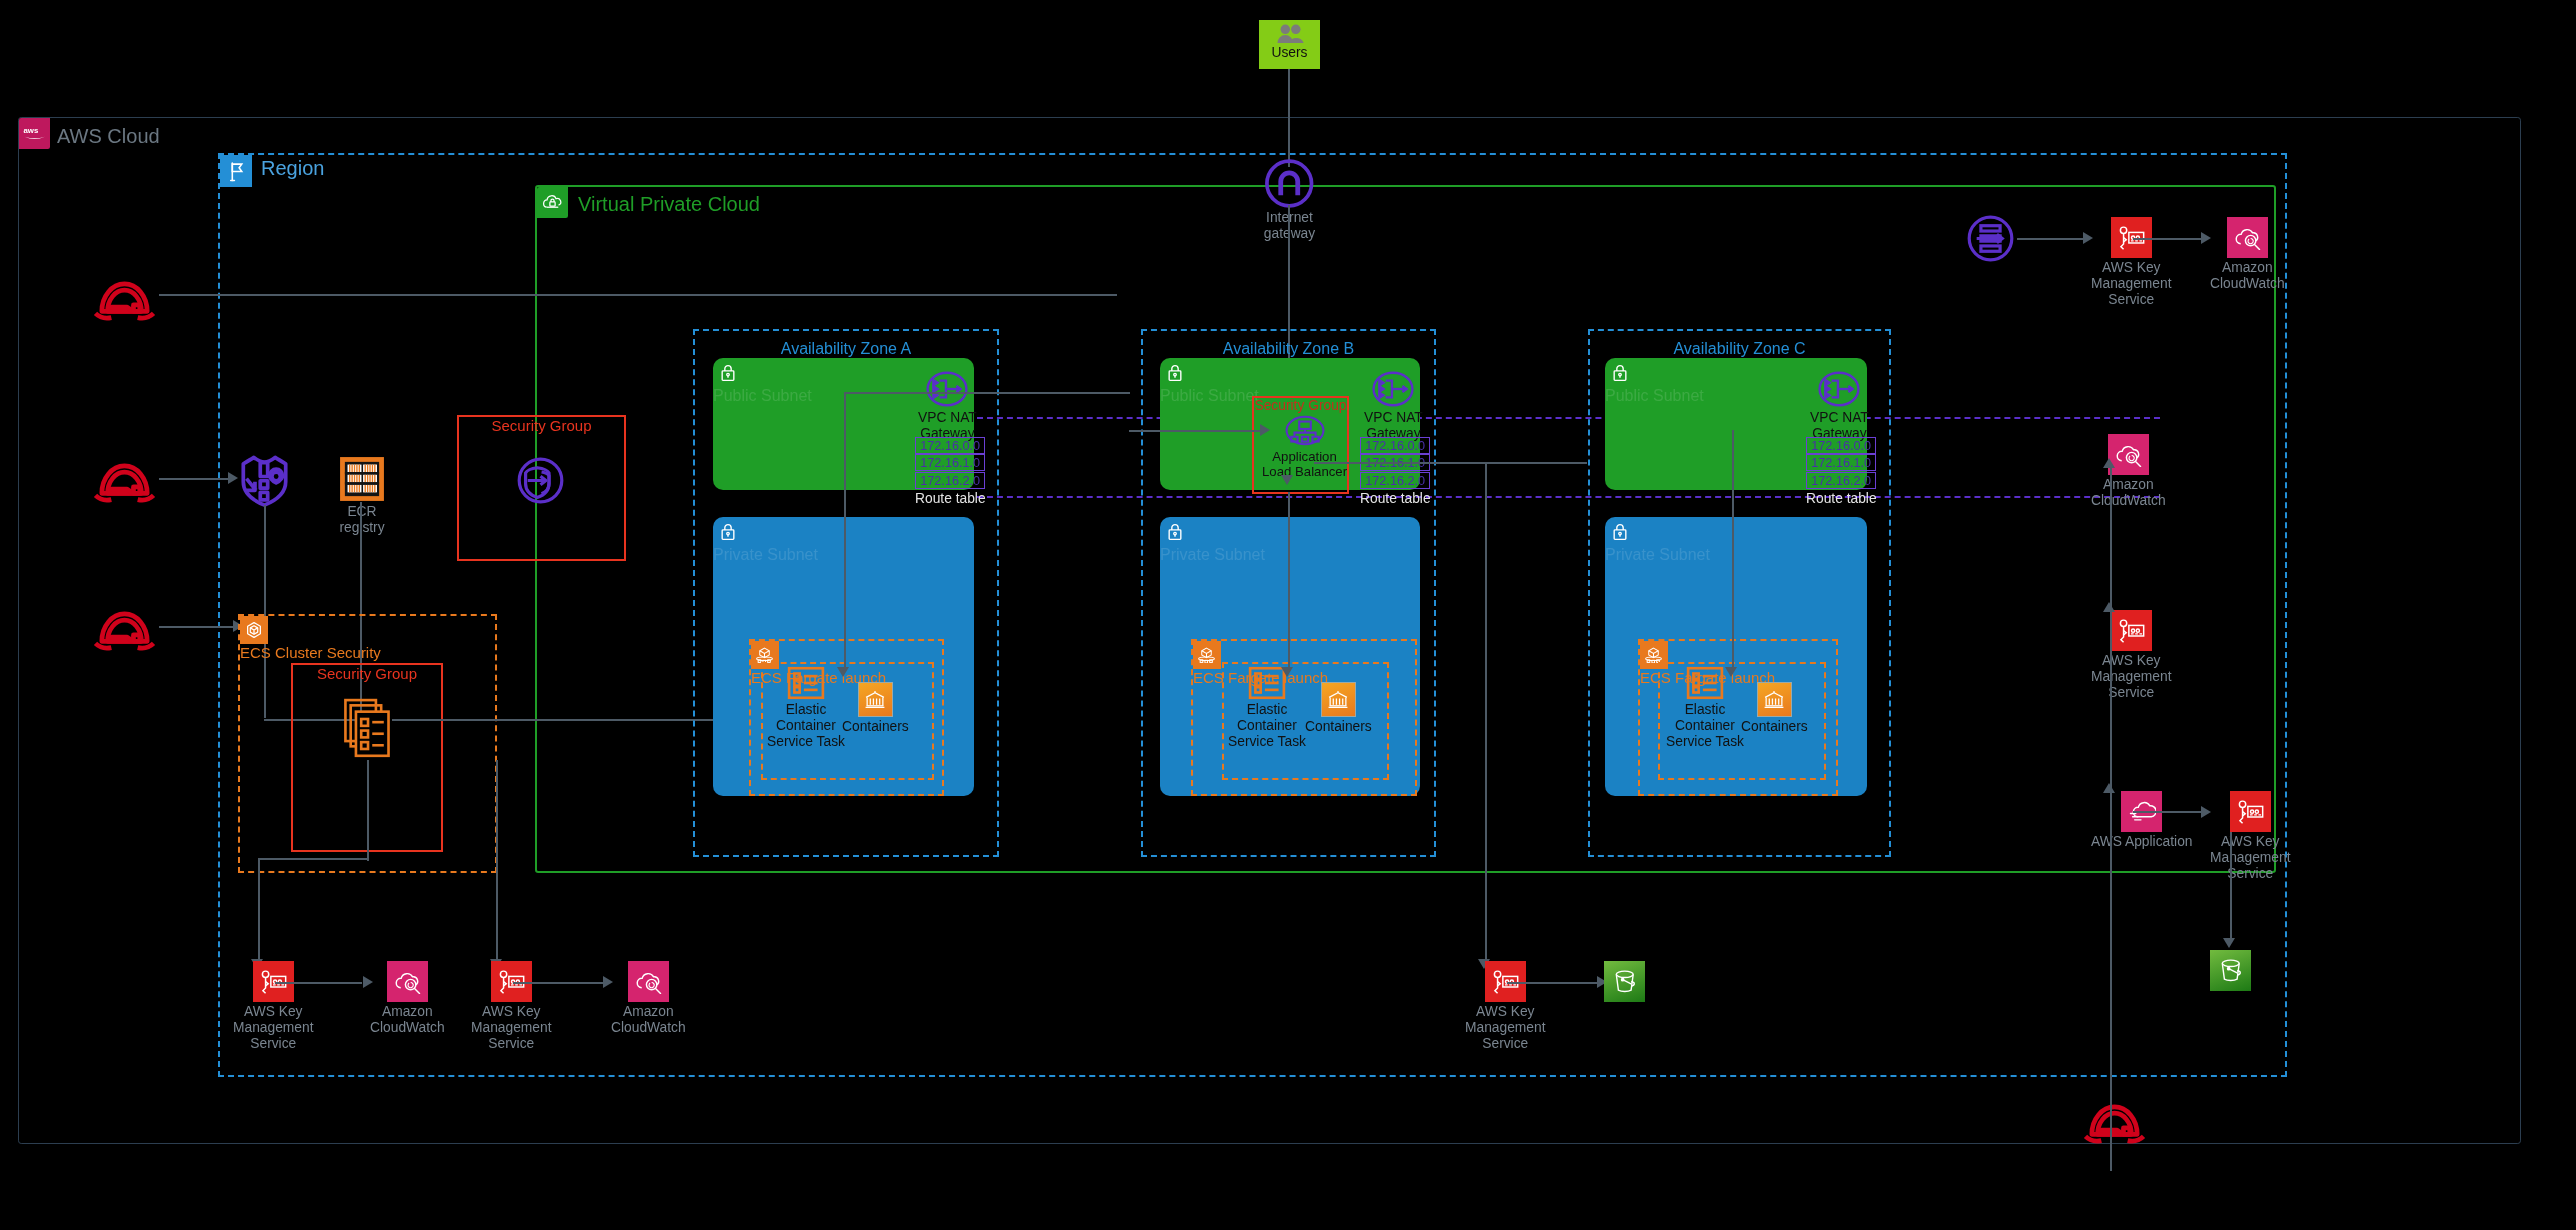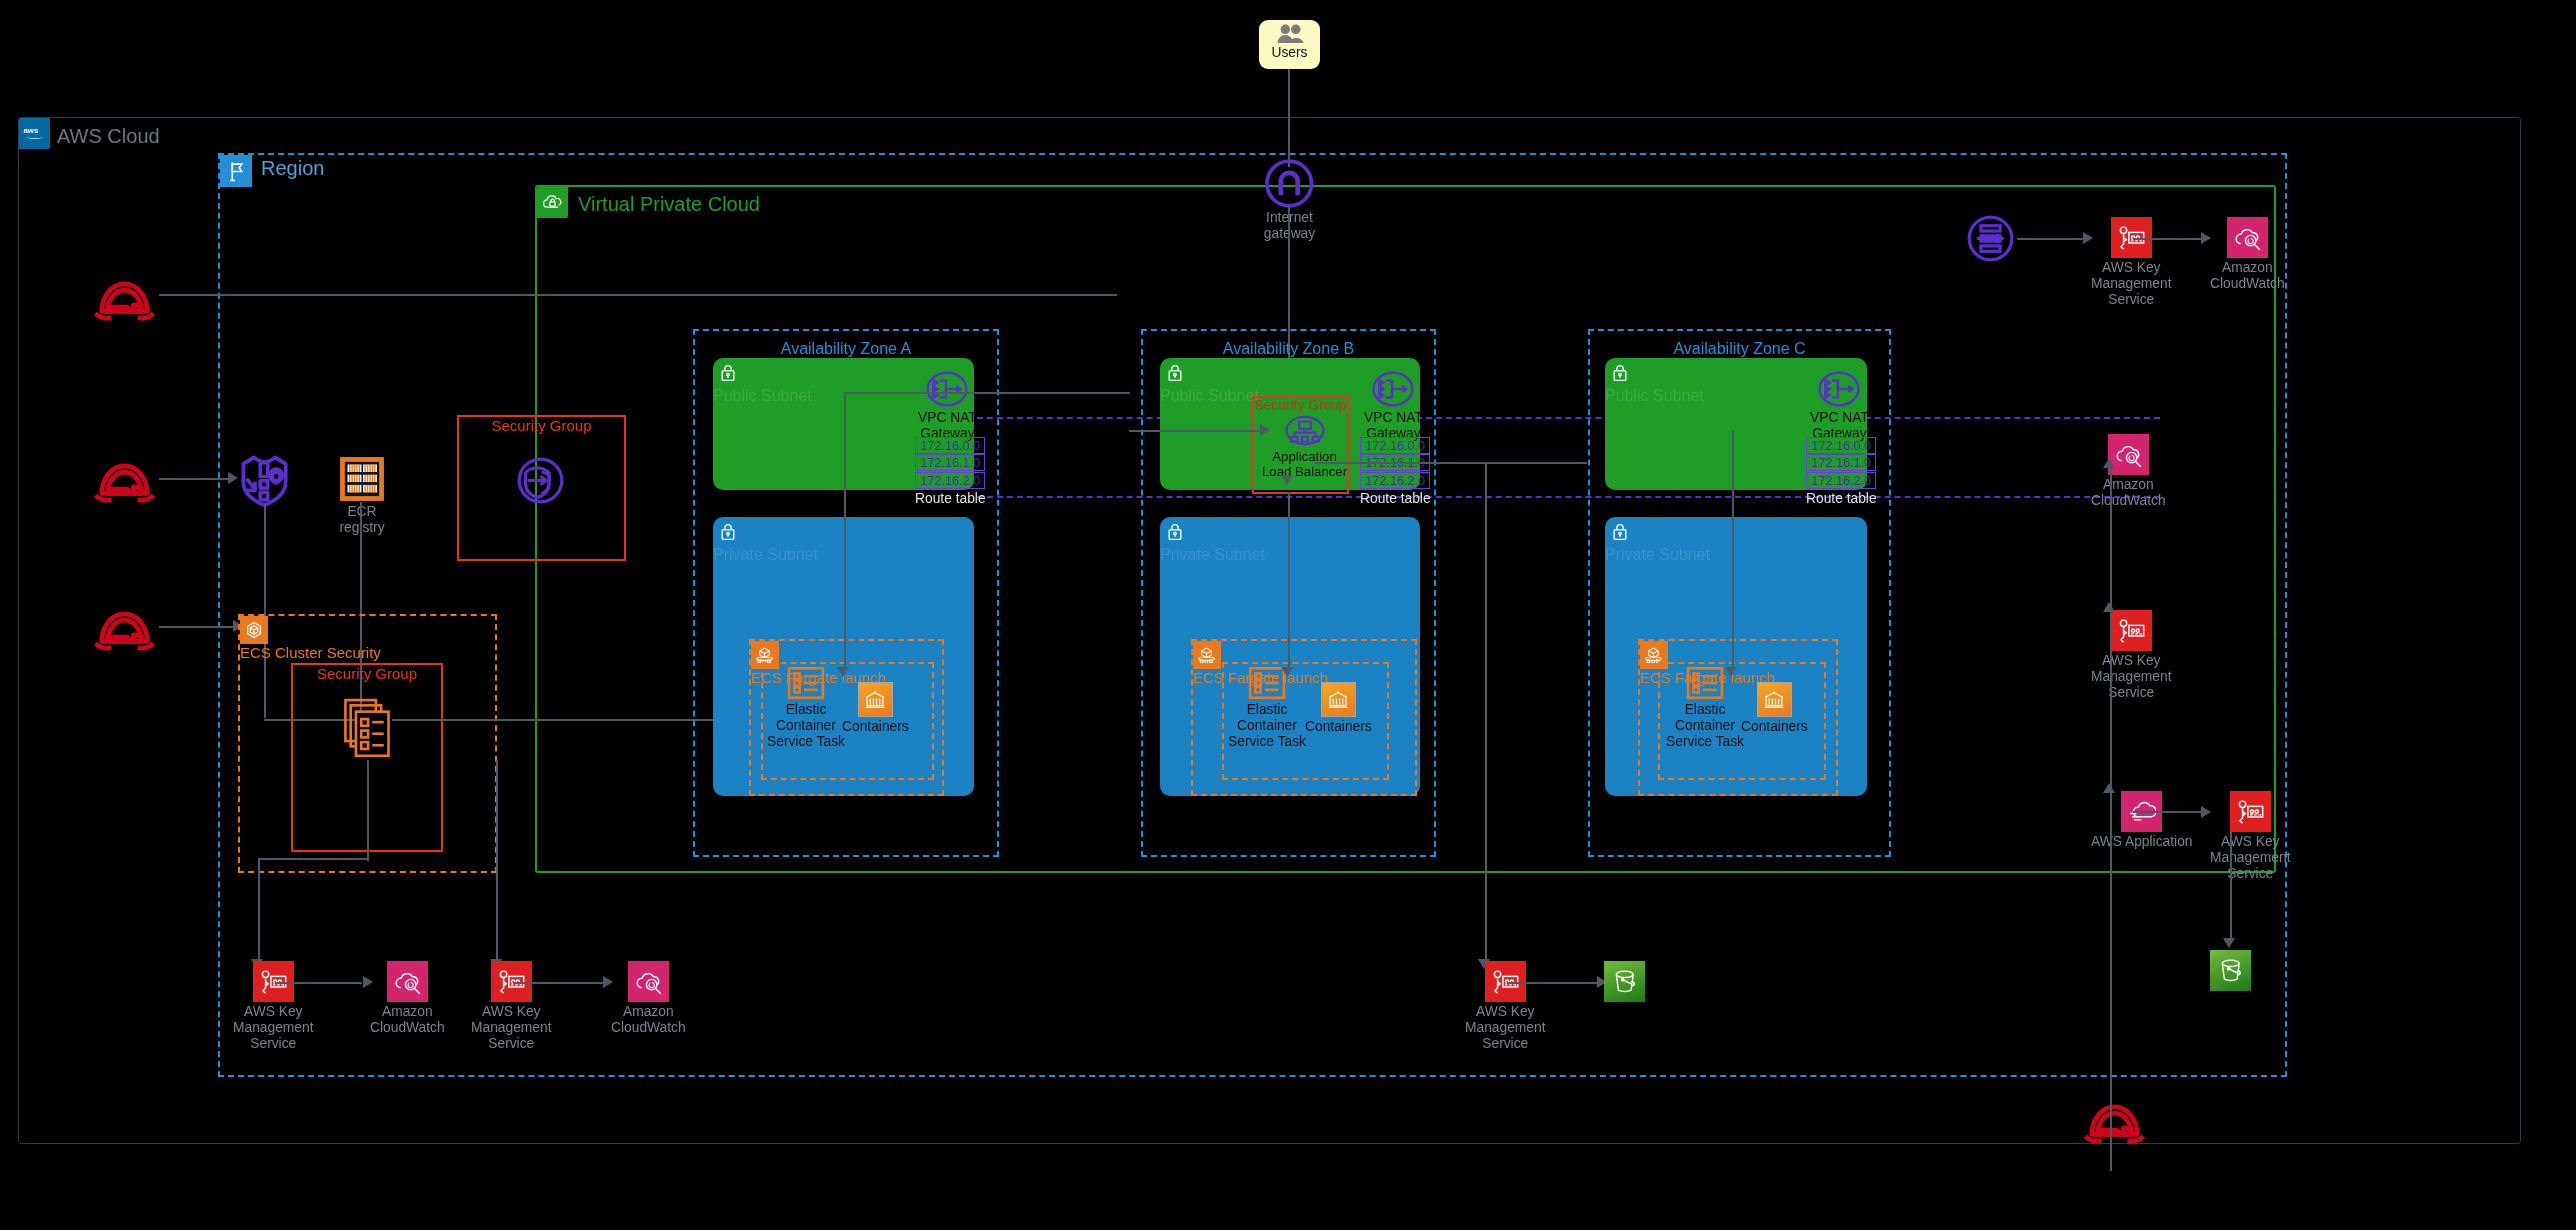--- a/index.html
+++ b/index.html
@@ -5,21 +5,21 @@
   html,body{margin:0;padding:0;background:#000;}
   body{width:2576px;height:1231px;position:relative;overflow:hidden;
        font-family:"Liberation Sans",sans-serif;color:#fff;}
   
   .grp{position:absolute;box-sizing:border-box;}
   .grp-label{position:absolute;white-space:nowrap;font-size:20px;line-height:1.15;}
   .grp-badge{position:absolute;display:flex;align-items:center;justify-content:center;}
 
   
   #aws-cloud{border:1.6px solid #2c3e50;border-radius:3.2px;}
-  #aws-cloud-badge{left:0;top:0;width:31px;height:31px;background:#0369a1;border-radius:2.1px 0 2.1px 0;}
+  #aws-cloud-badge{left:0;top:0;width:31px;height:31px;background:#be185d;border-radius:2.1px 0 2.1px 0;}
   
   #region{border:2.6px dashed #248fd6;}
   #region-badge{left:0;top:0;width:32px;height:32px;background:#248fd6;}
   
   #vpc{border:2.6px solid #1f9e27;border-radius:3.2px;}
   #vpc-badge{left:0;top:0;width:31px;height:31px;background:#1f9e27;border-radius:2.1px 0 2.1px 0;}
   
   .az{border:2.6px dashed #248fd6;}
   .az-title{top:8.5px;left:0;width:100%;text-align:center;color:#248fd6;font-size:16px;}
   
@@ -63,22 +63,22 @@
   .lnv{width:2.1px;}
   .arrow{position:absolute;width:0;height:0;}
   .ar-r{border-top:6.9px solid transparent;border-bottom:6.9px solid transparent;border-left:10.6px solid #4d5a66;}
   .ar-d{border-left:6.9px solid transparent;border-right:6.9px solid transparent;border-top:10.6px solid #4d5a66;}
   .ar-u{border-left:6.9px solid transparent;border-right:6.9px solid transparent;border-bottom:10.6px solid #4d5a66;}
 
   
   .rtline{position:absolute;height:0;border-top:2.6px dashed #5b2fc9;}
 
   
-  #users-sign{position:absolute;background:#fef9c3;display:flex;flex-direction:column;
-              align-items:center;justify-content:flex-start;border-radius:9px;}
+  #users-sign{position:absolute;background:#84cc16;display:flex;flex-direction:column;
+              align-items:center;justify-content:flex-start;}
   #users-sign .utxt{font-size:13.8px;color:#111;margin-top:1.1px;}
 </style>
 </head>
 <body>
 
 <div class="grp" id="aws-cloud" style="left:18px;top:117px;width:2503px;height:1027px;">
   <div class="grp-badge" id="aws-cloud-badge">
     <svg width="24" height="17" viewBox="0 0 46 32">
         <g fill="#fff">
       <text x="1" y="16" font-family="Liberation Sans, sans-serif" font-size="15" font-weight="bold" fill="#fff">aws</text>

